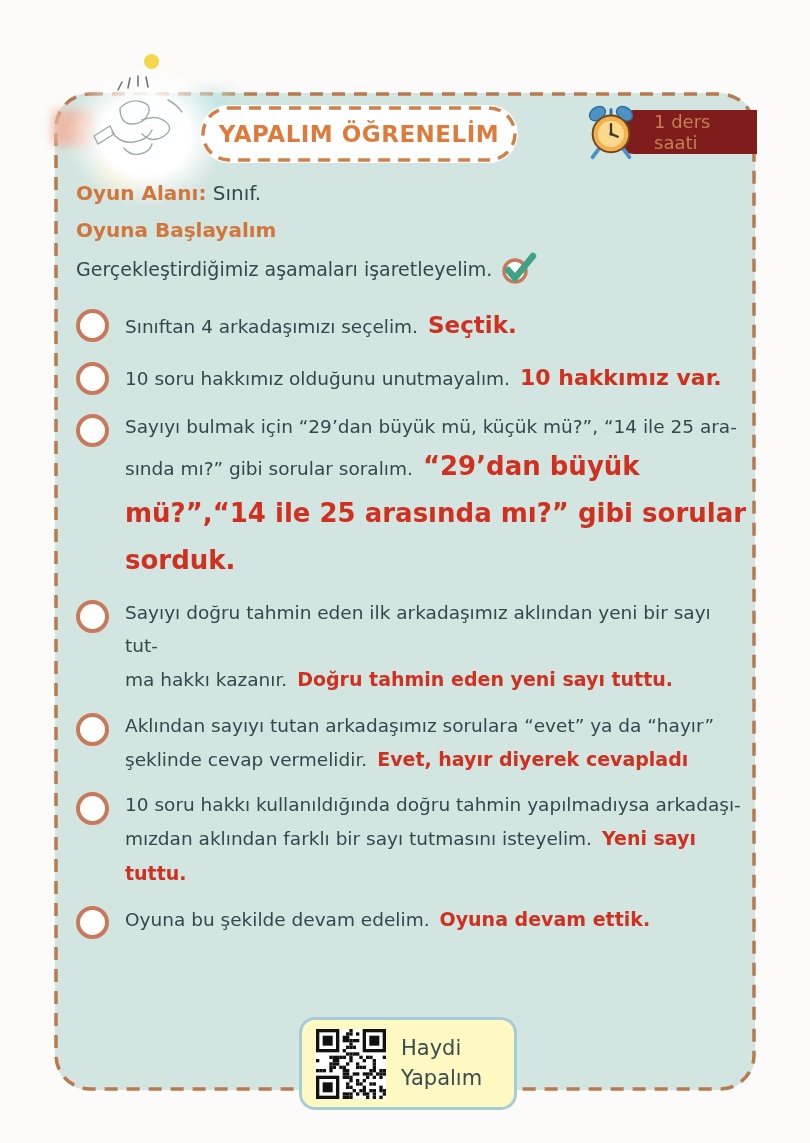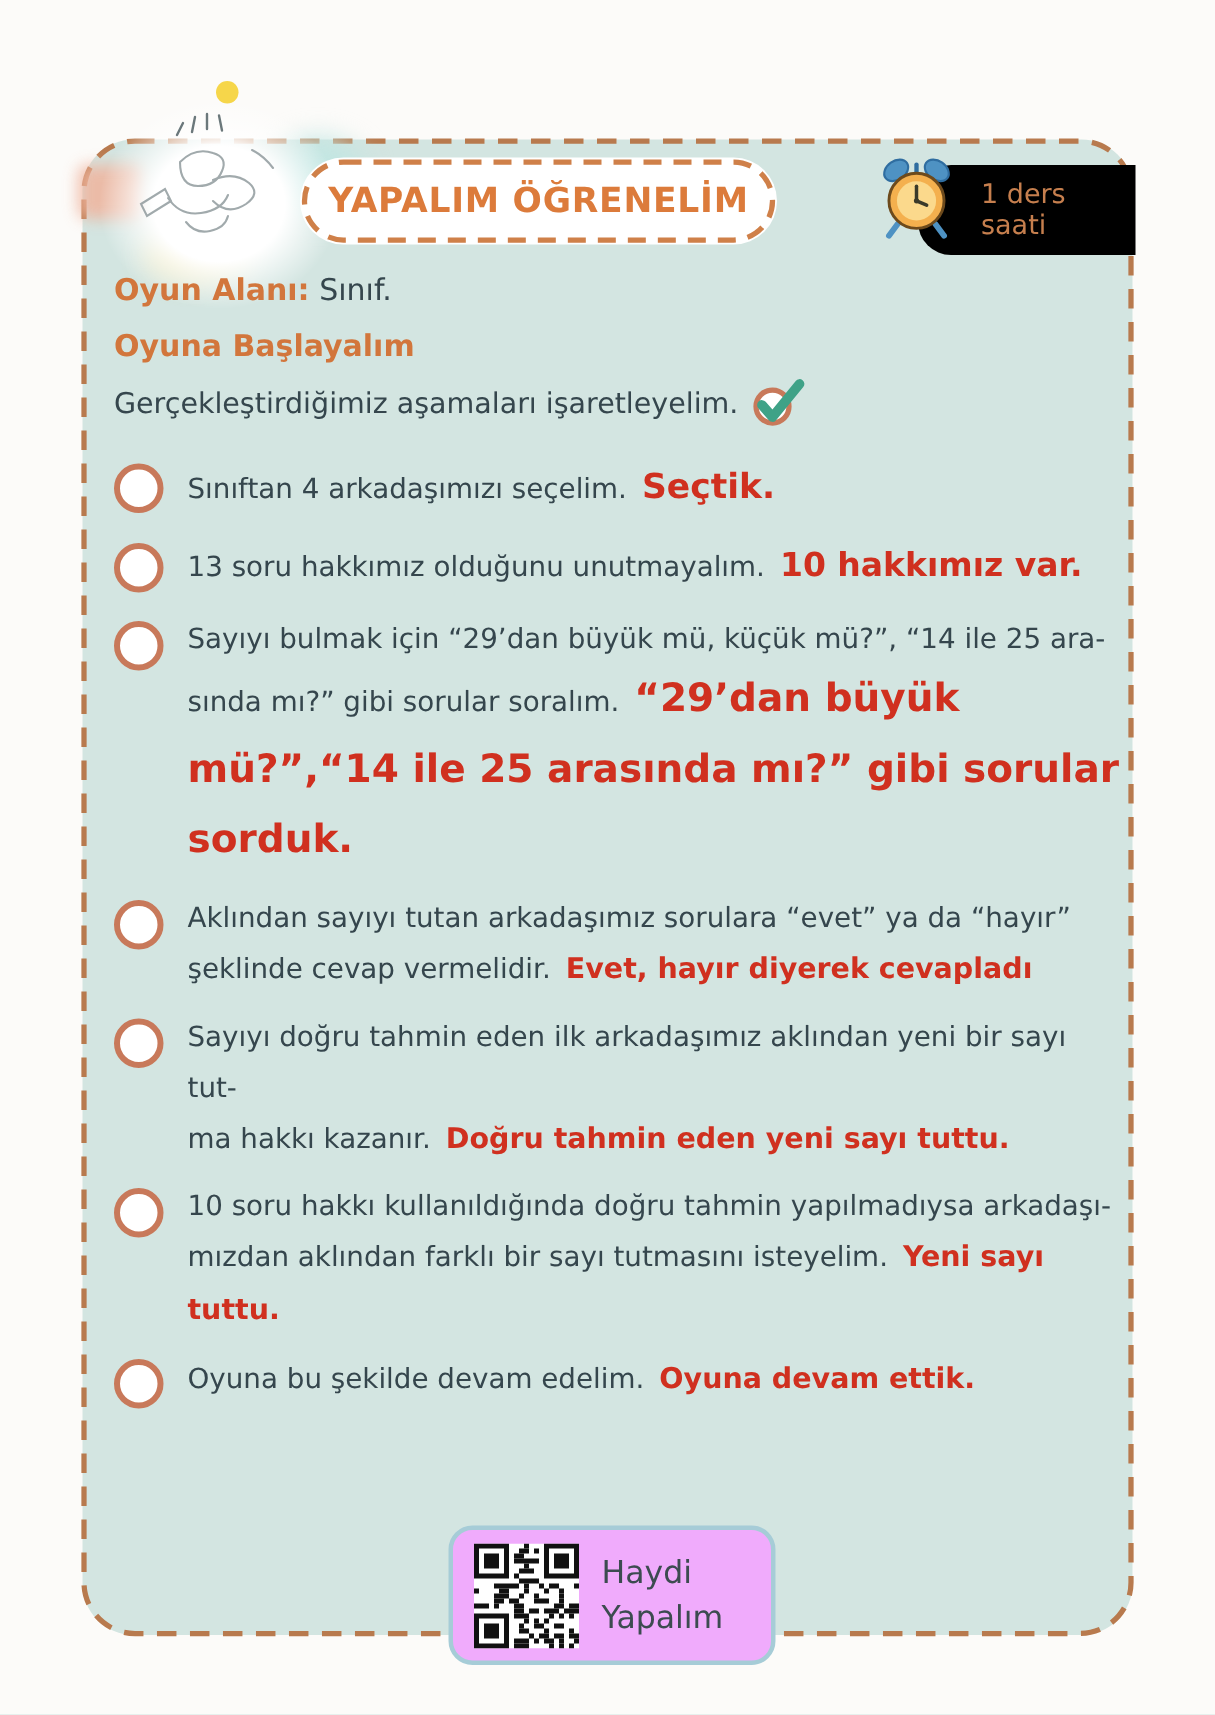--- a/index.html
+++ b/index.html
@@ -22,21 +22,21 @@
               background:radial-gradient(closest-side,#ffffff 55%,rgba(255,255,255,0) 100%);}
   .dot-yellow{left:92px;top:6px;width:15px;height:15px;background:#f6d64a;}
   .sketch{position:absolute;left:20px;top:22px;}
 
   
   .title-pill{position:absolute;left:200px;top:105px;width:318px;height:58px;z-index:3;}
   .title-pill .pill-bg{position:absolute;inset:0;background:#ffffff;border-radius:29px;}
   .title-pill svg{position:absolute;left:0;top:0;}
   .title-pill .title{position:absolute;inset:0;display:flex;align-items:center;justify-content:center;
                      color:#dc7b3b;font-weight:800;font-size:23px;letter-spacing:.5px;}
-  .duration-badge{position:absolute;left:612px;top:110px;width:145px;height:60px;background:#000000;
+  .duration-badge{position:absolute;left:612px;top:110px;width:145px;height:44px;background:#7f1d1d;
                   border-radius:22px 0 0 22px;z-index:3;display:flex;align-items:center;
                   padding-left:42px;box-sizing:border-box;}
   .duration-badge .label{color:#c67f4e;font-size:18px;}
   .clock{position:absolute;left:-30px;top:-8px;width:58px;height:58px;}
 
   
   .content{position:absolute;left:76px;top:178px;width:670px;z-index:2;}
   .meta{margin:0 0 7px;font-size:20px;line-height:1.5;}
   .orange{color:#d2763c;font-weight:700;}
   .dark{color:#35464d;}
@@ -47,21 +47,21 @@
   .ring{flex:0 0 25px;width:25px;height:25px;border:4px solid #c8795a;border-radius:50%;
         background:#ffffff;margin-top:4px;}
   .item-body{flex:1;margin:0;font-size:18.5px;line-height:1.8;color:#35464d;}
   .item-text{white-space:pre-line;}
   .answer{color:#d0301f;font-weight:600;margin-left:10px;font-size:19px;}
   .check-item:nth-child(1) .answer{font-size:23px;}
   .check-item:nth-child(2) .answer{font-size:22px;}
   .check-item:nth-child(3) .answer{font-size:26px;}
 
   
-  .qr-box{position:absolute;left:299px;top:1017px;width:218px;height:93px;background:#f0abfc;
+  .qr-box{position:absolute;left:299px;top:1017px;width:218px;height:93px;background:#fef9c3;
           border:3px solid #a6ccd7;border-radius:16px;box-sizing:border-box;z-index:4;
           display:flex;align-items:center;gap:15px;padding:0 14px;}
   .qr-label{font-size:21px;color:#3c4b50;line-height:1.4;}
 </style>
 </head>
 <body>
 
 <div class="page">
 
   <div class="sheet-fill"></div>
@@ -133,36 +133,36 @@
       </svg>
     </div>
 
     <ul class="checklist">
       <li class="check-item">
         <span class="ring"></span>
         <p class="item-body"><span class="item-text">Sınıftan 4 arkadaşımızı seçelim.</span><span class="answer">Seçtik.</span></p>
       </li>
       <li class="check-item">
         <span class="ring"></span>
-        <p class="item-body"><span class="item-text">13 soru hakkımız olduğunu unutmayalım.</span><span class="answer">10 hakkımız var.</span></p>
+        <p class="item-body"><span class="item-text">10 soru hakkımız olduğunu unutmayalım.</span><span class="answer">10 hakkımız var.</span></p>
       </li>
       <li class="check-item">
         <span class="ring"></span>
         <p class="item-body"><span class="item-text">Sayıyı bulmak için “29’dan büyük mü, küçük mü?”, “14 ile 25 ara-
 sında mı?” gibi sorular soralım.</span><span class="answer">“29’dan büyük mü?”,“14 ile 25 arasında mı?” gibi sorular sorduk.</span></p>
       </li>
       <li class="check-item">
         <span class="ring"></span>
+        <p class="item-body"><span class="item-text">Sayıyı doğru tahmin eden ilk arkadaşımız aklından yeni bir sayı tut-
+ma hakkı kazanır.</span><span class="answer">Doğru tahmin eden yeni sayı tuttu.</span></p>
+      </li>
+      <li class="check-item">
+        <span class="ring"></span>
         <p class="item-body"><span class="item-text">Aklından sayıyı tutan arkadaşımız sorulara “evet” ya da “hayır”
 şeklinde cevap vermelidir.</span><span class="answer">Evet, hayır diyerek cevapladı</span></p>
-      </li>
-      <li class="check-item">
-        <span class="ring"></span>
-        <p class="item-body"><span class="item-text">Sayıyı doğru tahmin eden ilk arkadaşımız aklından yeni bir sayı tut-
-ma hakkı kazanır.</span><span class="answer">Doğru tahmin eden yeni sayı tuttu.</span></p>
       </li>
       <li class="check-item">
         <span class="ring"></span>
         <p class="item-body"><span class="item-text">10 soru hakkı kullanıldığında doğru tahmin yapılmadıysa arkadaşı-
 mızdan aklından farklı bir sayı tutmasını isteyelim.</span><span class="answer">Yeni sayı tuttu.</span></p>
       </li>
       <li class="check-item">
         <span class="ring"></span>
         <p class="item-body"><span class="item-text">Oyuna bu şekilde devam edelim.</span><span class="answer">Oyuna devam ettik.</span></p>
       </li>

